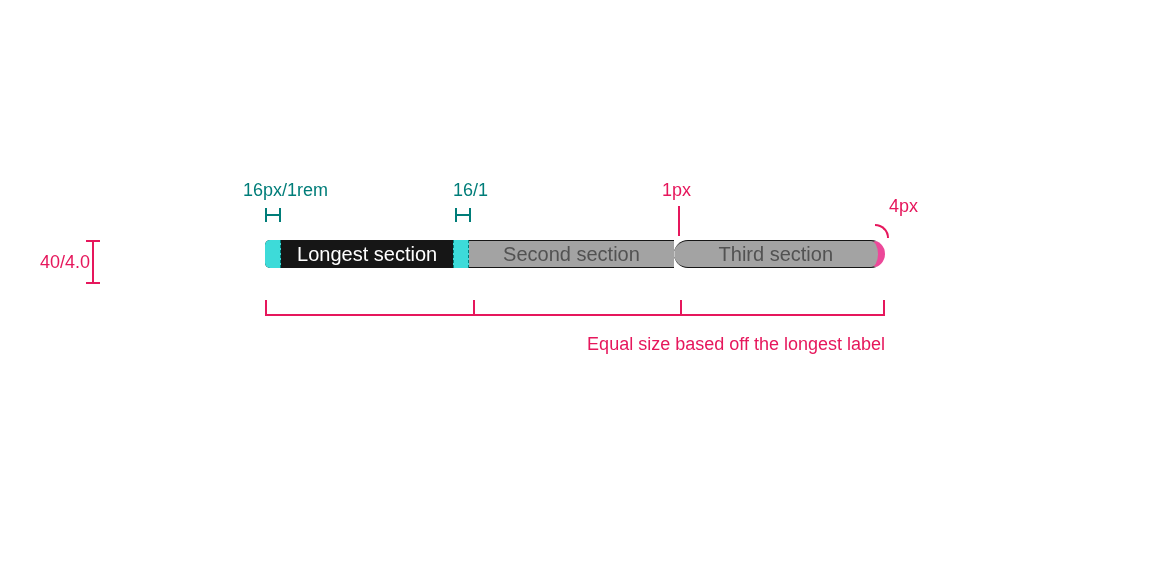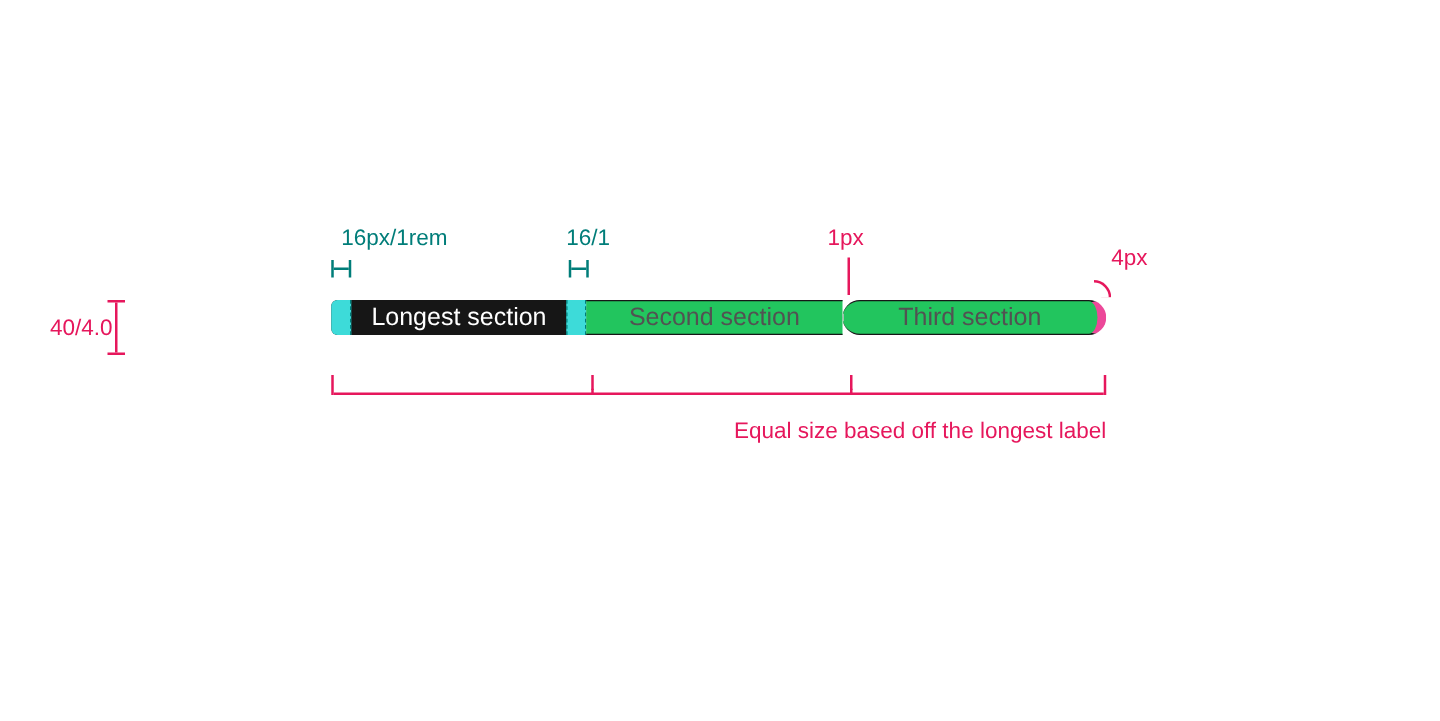--- a/index.html
+++ b/index.html
@@ -92,21 +92,21 @@
       font-size: 20px;
       position: relative;
     }
     .segment-active {
       background: #161616;
       color: #ffffff;
       border-top-left-radius: 5px;
       border-bottom-left-radius: 5px;
     }
     .segment-inactive {
-      background: #22c55e;
+      background: #a3a3a3;
       color: #525252;
       border-top: 1px solid #161616;
       border-bottom: 1px solid #161616;
     }
     .segment-last {
       border-right: 7px solid #ec4899;
       border-top-right-radius: 5px;
       border-bottom-right-radius: 5px;
       border-radius: 22px;
     }
@@ -199,21 +199,21 @@
       text-align: right;
       margin-top: 18px;
     }
   </style>
 </head>
 <body>
 
 <div class="container">
 
   <div class="top-labels">
-    <span class="teal-label" style="left:78px; top:0;text-align:right;">16px/1rem</span>
+    <span class="teal-label" style="left:48px; top:0;text-align:right;">16px/1rem</span>
     <div class="h-marker-teal" style="left:70px; top:28px; width:16px;"></div>
 
     <span class="teal-label" style="left:258px; top:0;">16/1</span>
     <div class="h-marker-teal" style="left:260px; top:28px; width:16px;"></div>
 
     <span class="pink-label" style="left:467px; top:0;">1px</span>
     <div class="v-line-pink" style="left:483px; top:26px; height:30px;"></div>
 
     <span class="pink-label" style="left:694px; top:16px;">4px</span>
     <div class="corner-arc" style="left:680px; top:44px;"></div>

